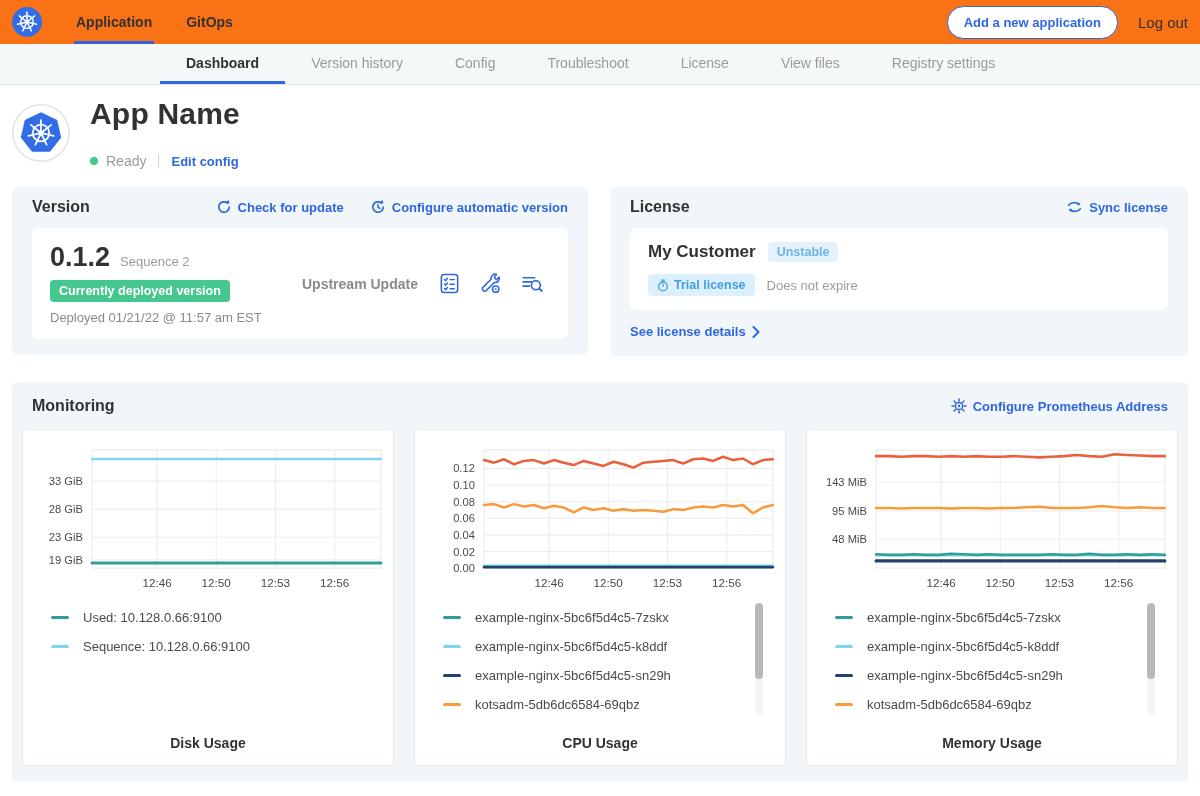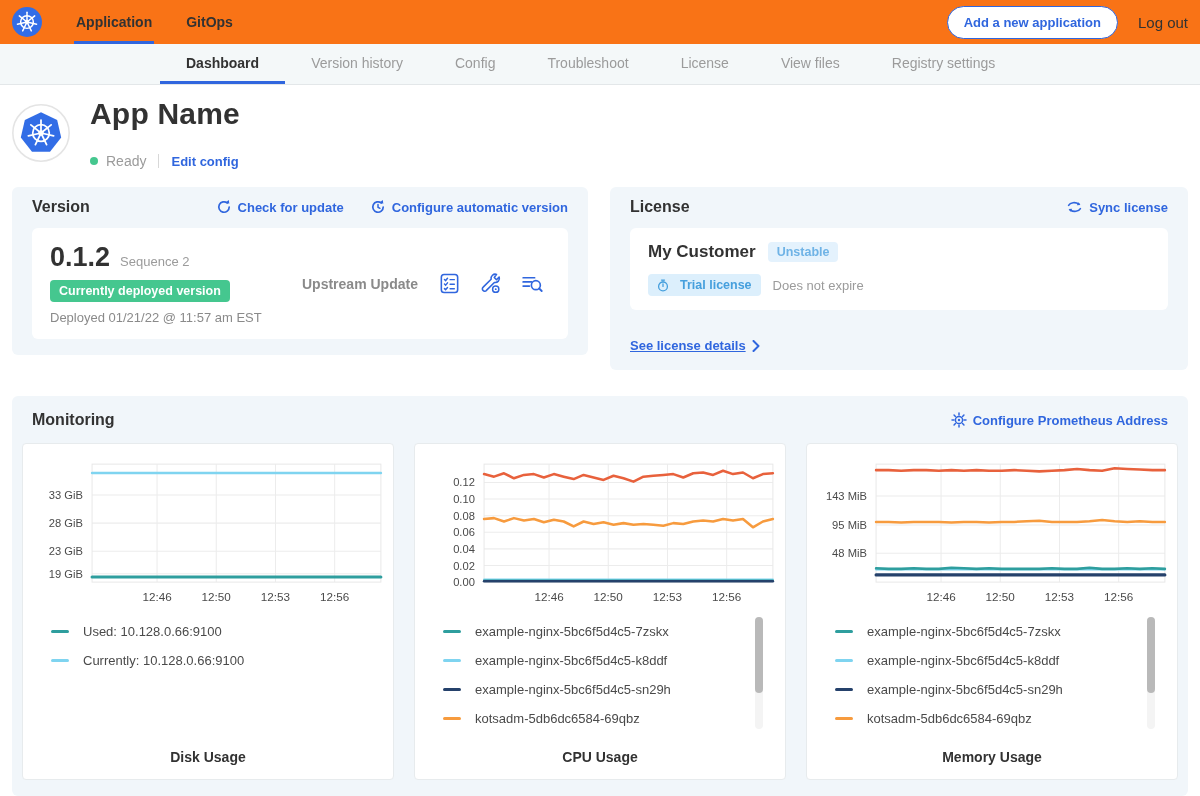--- a/index.html
+++ b/index.html
@@ -51,28 +51,28 @@
   .version-left { width:252px; }
   .vnum-row { display:flex; align-items:baseline; gap:10px; }
   .vnum { font-size:27px; font-weight:700; }
   .vseq { font-size:13px; color:#9B9B9B; }
   .badge-green { display:inline-block; background:#45C78F; color:#fff; font-size:12.5px;
     font-weight:700; padding:4px 9px; border-radius:4px; margin:7px 0 8px; }
   .deployed { font-size:13px; color:#8A8A8A; }
   .version-mid { flex:1; font-size:14px; font-weight:700; color:#8A8A8A; }
   .version-icons { display:flex; gap:18px; align-items:center; padding-right:6px; }
   .vicon { cursor:pointer; display:flex; }
-  .see-link { margin-top:28px;text-decoration:underline; }
+  .see-link { margin-top:14px; }
 
   .license-inner-row1 { display:flex; align-items:center; gap:12px; }
   .customer { font-size:17px; font-weight:700; }
   .badge-channel { background:#E4F2FD; color:#6FB3E6; font-size:12.5px; font-weight:700;
     padding:3px 9px; border-radius:4px; }
   .license-inner-row2 { display:flex; align-items:center; gap:12px; margin-top:12px; }
-  .badge-trial { display:inline-flex; align-items:center; gap:11px; background:#DCEFFC;
+  .badge-trial { display:inline-flex; align-items:center; gap:5px; background:#DCEFFC;
     color:#459FDD; font-size:12.5px; font-weight:700; padding:4px 9px; border-radius:4px; }
   .expire-text { font-size:13px; color:#9B9B9B; }
 
   
   .monitoring { margin:26px 12px 0; background:#F1F6FA; border-radius:6px; padding:15px 8px 16px; }
   .monitor-head { display:flex; align-items:center; padding:0 12px; margin-bottom:14px; }
   .monitor-title { font-size:16px; font-weight:700; flex:1; }
   .charts { display:flex; gap:20px; padding:0 2px; }
   .chart-card { flex:1; background:#fff; border:1px solid #E7EBED; border-radius:4px;
     padding:12px 6px 14px; display:flex; flex-direction:column; }
@@ -313,21 +313,21 @@
           <polyline points="62.0,119.0 346.0,119.0" fill="none" stroke="#2E9E9E" stroke-width="3" stroke-linejoin="round" stroke-linecap="round"></polyline>
         </svg>
       <div class="legend-wrap">
         <div class="legend-items">
             <div class="legend-row">
               <span class="legend-dash" style="background: rgb(46, 158, 158);"></span>
               <span class="legend-label">Used: 10.128.0.66:9100</span>
             </div>
             <div class="legend-row">
               <span class="legend-dash" style="background: rgb(127, 212, 240);"></span>
-              <span class="legend-label">Currently: 10.128.0.66:9100</span>
+              <span class="legend-label">Sequence: 10.128.0.66:9100</span>
             </div>
           </div>
 
       </div>
       <div class="chart-title">Disk Usage</div>
     </div>
 
     <div class="chart-card">
       <svg class="plot" viewBox="0 0 352 150">
           <line x1="125.9" x2="125.9" y1="8" y2="124" stroke="#ececec" stroke-width="1"></line>

